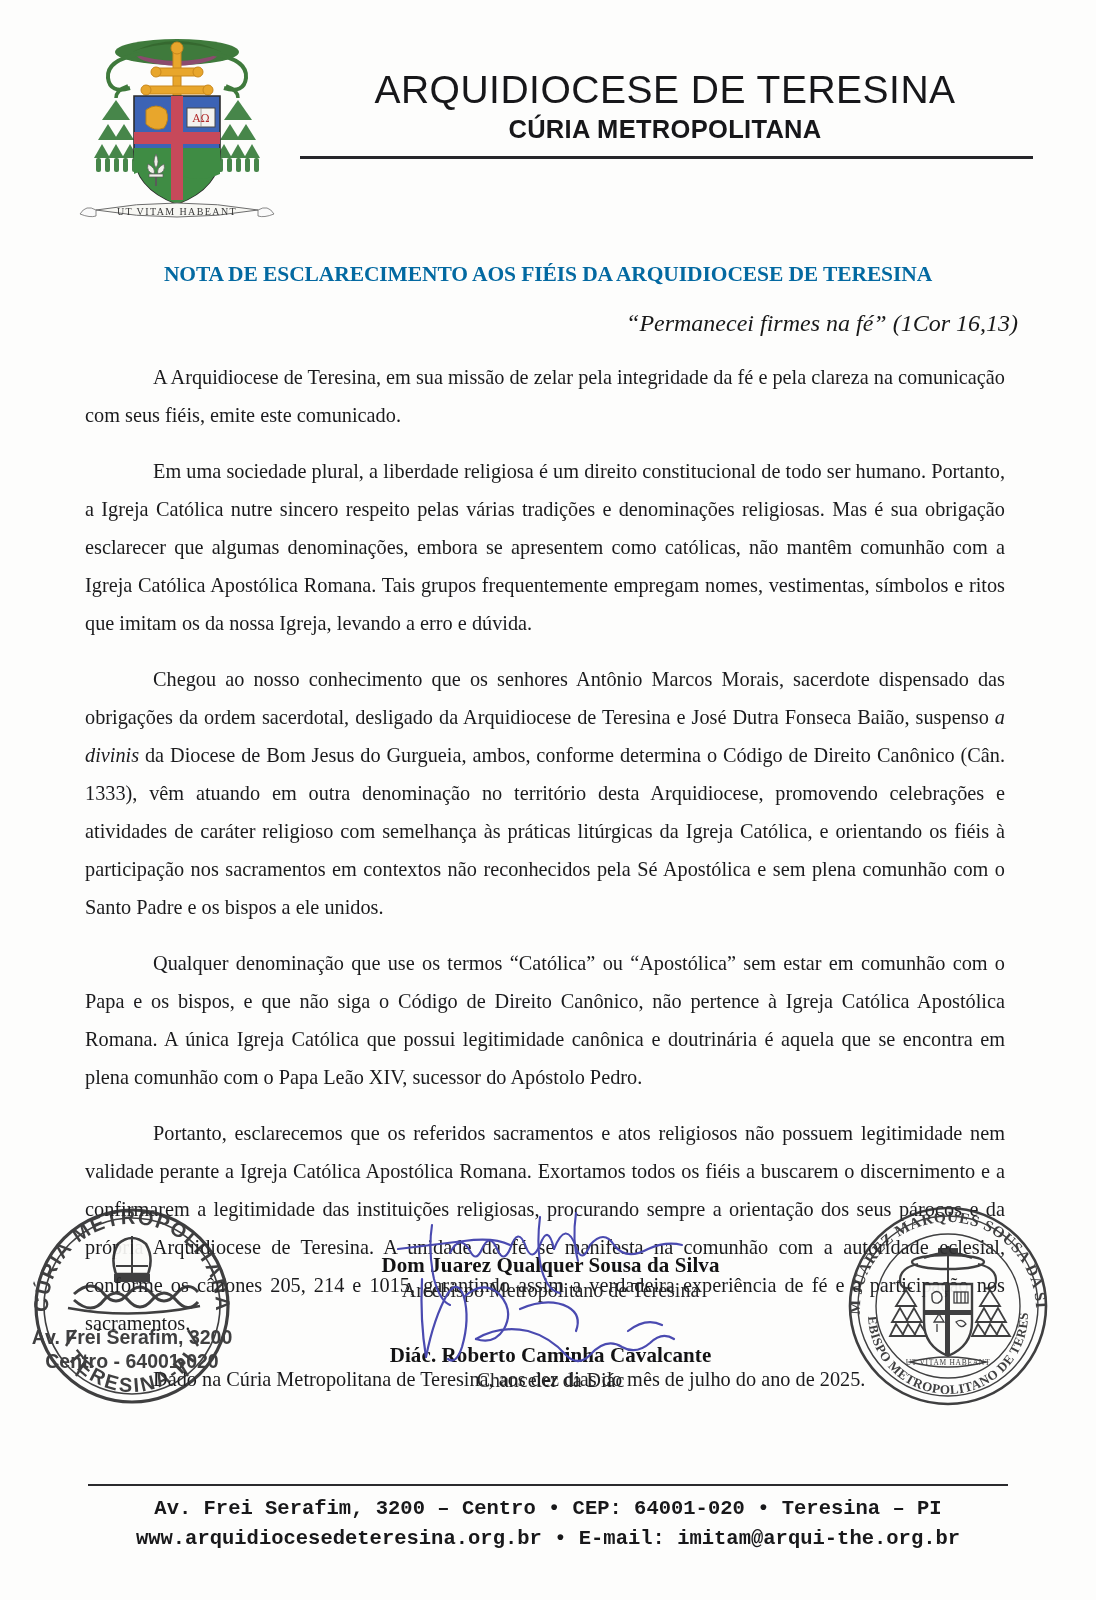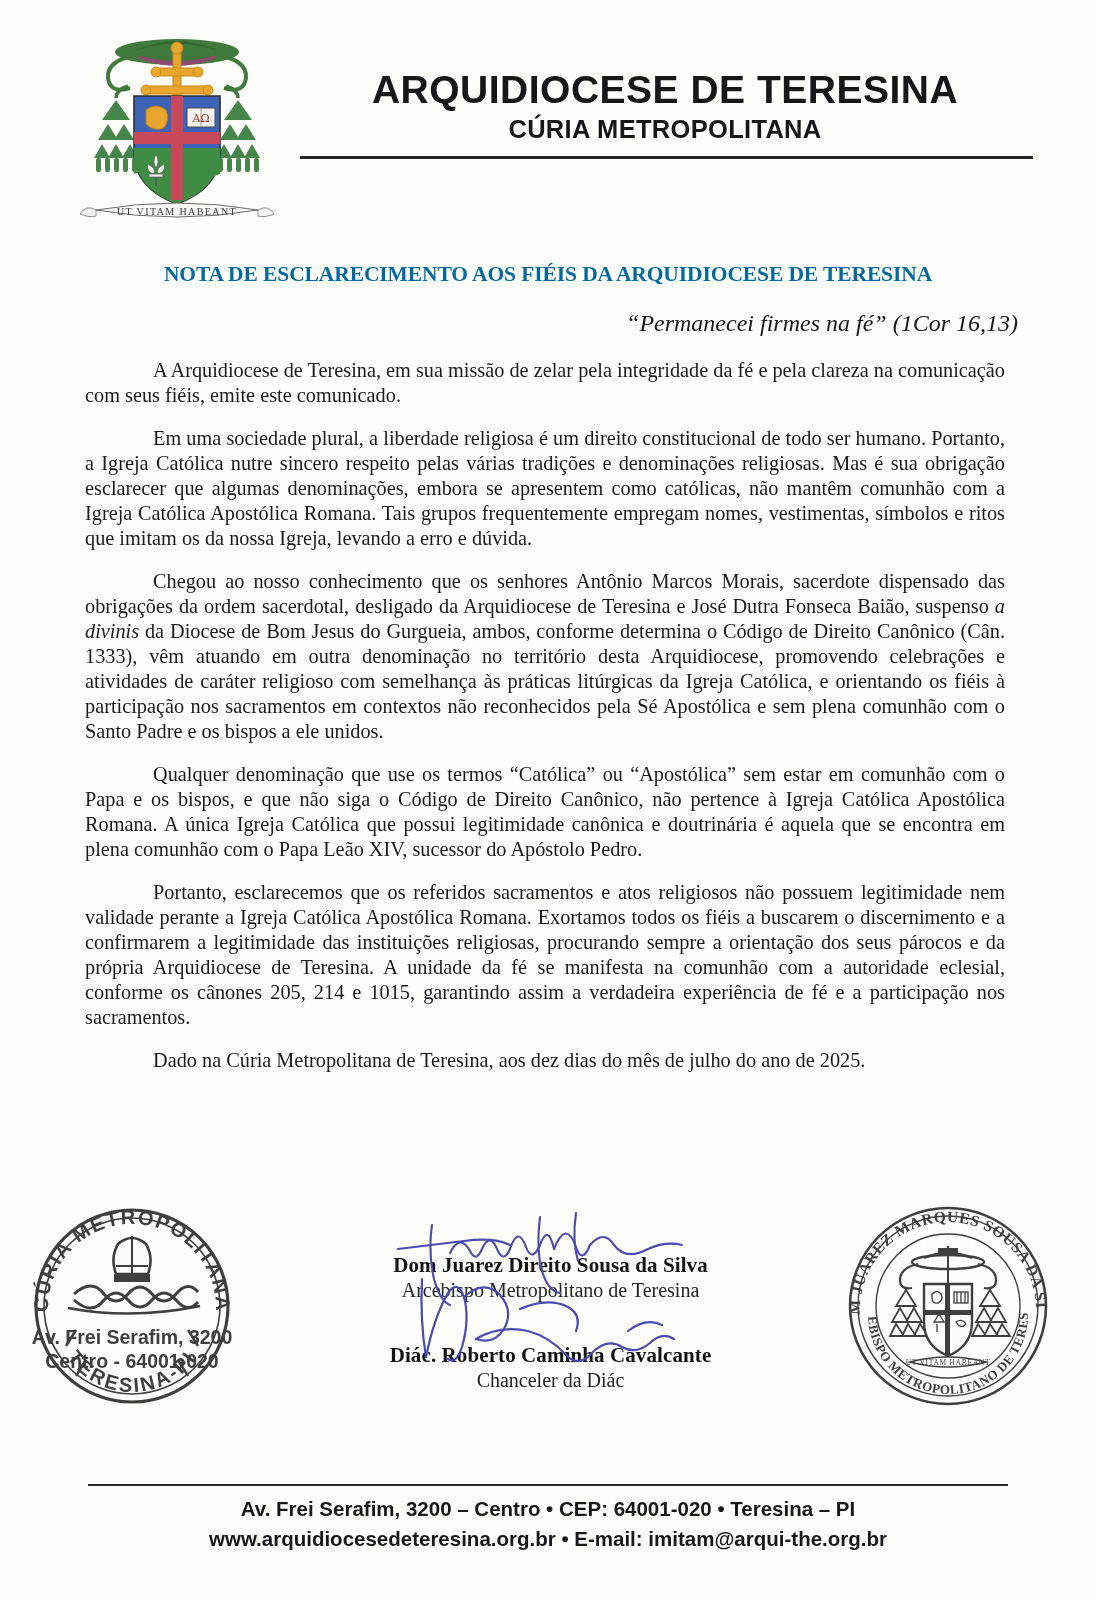--- a/index.html
+++ b/index.html
@@ -37,21 +37,21 @@
   }
   .header-text {
     position: absolute;
     left: 300px;
     top: 70px;
     width: 730px;
     text-align: center;
   }
   .org-title {
     font-family: "Liberation Sans", sans-serif;
-    font-weight: bold;
+    font-weight: normal;
     font-size: 39px;
     letter-spacing: 0.5px;
     line-height: 1.05;
     color: #17171a;
   }
   .org-sub {
     font-family: "Liberation Sans", sans-serif;
     font-weight: bold;
     font-size: 25.5px;
     letter-spacing: 0.3px;
@@ -94,21 +94,21 @@
   .body-copy {
     position: absolute;
     left: 85px;
     top: 358px;
     width: 920px;
   }
   .para {
     text-align: justify;
     text-justify: inter-word;
     font-size: 20.3px;
-    line-height: 25px;
+    line-height: 38px;
     text-indent: 68px;
     margin: 0 0 18px 0;
     color: #1b1b1d;
   }
   .para.last-closing {
     margin-bottom: 0;
   }
   .para i { font-style: italic; }
 
   
@@ -172,21 +172,21 @@
     left: 88px;
     top: 1494px;
     width: 920px;
     text-align: center;
     font-family: "Liberation Sans", sans-serif;
     font-weight: bold;
     font-size: 20.5px;
     line-height: 30px;
     color: #18181a;
   }
-  .footer div { white-space: nowrap; }
+  .footer div { white-space: nowrap; font-family: Liberation Mono, monospace; }
 </style>
 </head>
 <body>
 
 <div class="page">
 
   <div class="letterhead">
 
     <div class="crest">
       <svg viewBox="0 0 210 215" width="210" height="215" aria-hidden="true">
@@ -397,21 +397,21 @@
         <path d="M26 84 Q34 44 48 20 Q58 6 64 24 Q70 46 62 74 Q56 92 48 86"></path>
         <path d="M64 24 Q84 6 100 22 Q114 38 104 56 Q94 72 76 66"></path>
         <path d="M76 66 Q100 52 128 58 Q150 64 166 82 Q178 94 190 82"></path>
         <path d="M120 36 Q148 24 168 34 Q182 42 176 58"></path>
         <path d="M190 82 Q206 64 222 74 Q236 82 250 70 Q262 58 274 66"></path>
         <path d="M228 58 Q246 44 262 52"></path>
       </g>
     </svg>
 
     <div class="sign-block sign-1">
-      <div class="sign-name">Dom Juarez Direito Sousa da Silva</div>
+      <div class="sign-name">Dom Juarez Qualquer Sousa da Silva</div>
       <div class="sign-role">Arcebispo Metropolitano de Teresina</div>
     </div>
 
     <div class="sign-block sign-2">
       <div class="sign-name">Diác. Roberto Caminha Cavalcante</div>
       <div class="sign-role">Chanceler da Diác</div>
     </div>
   </div>
 
   <div class="footer-rule"></div>

